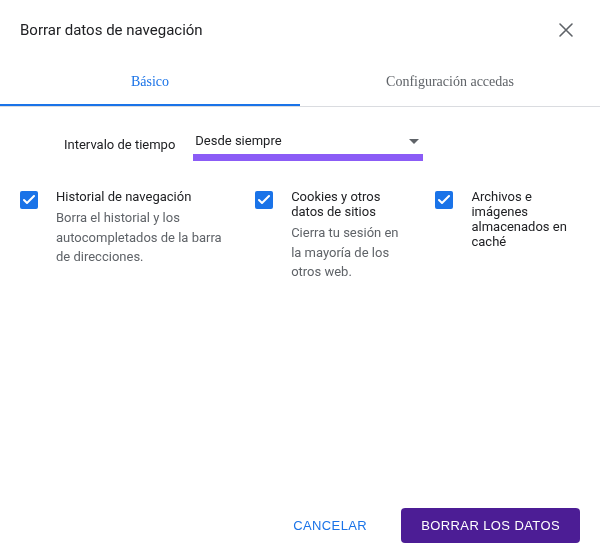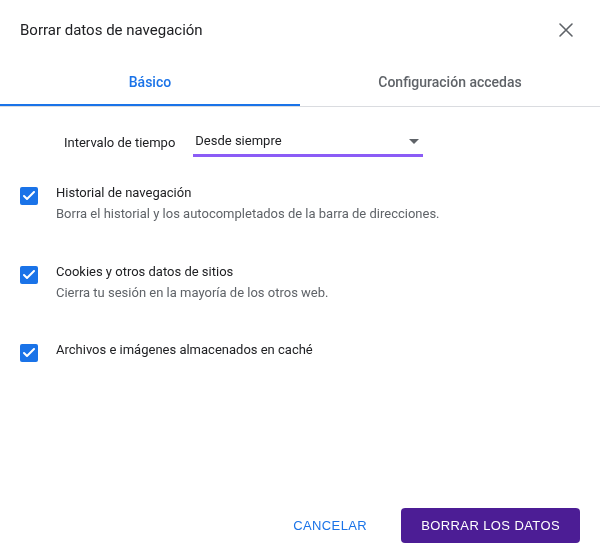--- a/index.html
+++ b/index.html
@@ -40,20 +40,21 @@
   }
   .tab {
     flex: 0 0 50%;
     text-align: center;
     padding: 14px 0;
     font-size: 14px;
     font-weight: 500;
     color: #5f6368;
     cursor: pointer;
     border-bottom: 2px solid transparent;
+    font-family: Liberation Serif, serif;
   }
   .tab.active {
     color: #1a73e8;
     border-bottom: 2px solid #1a73e8;
   }
   .body {
     padding: 20px 20px 0 20px;
   }
   .time-row {
     display: flex;
@@ -63,33 +64,33 @@
     margin-left: 44px;
   }
   .time-label {
     font-size: 13px;
     color: #202124;
   }
   .select {
     display: flex;
     justify-content: space-between;
     min-width: 230px;
-    border-bottom: 3px solid #8b5cf6;
+    border-bottom: 7px solid #8b5cf6;
     padding: 6px 4px 6px 2px;
     cursor: pointer;
     color: #202124;
     font-size: 13px;
   }
   .select .chev {
     color: #5f6368;
   }
   .options {
     display: flex;
-    flex-direction: column;
-    gap: 40px;
+    flex-direction: row;
+    gap: 28px;
   }
   .option {
     display: flex;
     align-items: flex-start;
     gap: 18px;
   }
   .checkbox {
     width: 18px;
     height: 18px;
     min-width: 18px;

